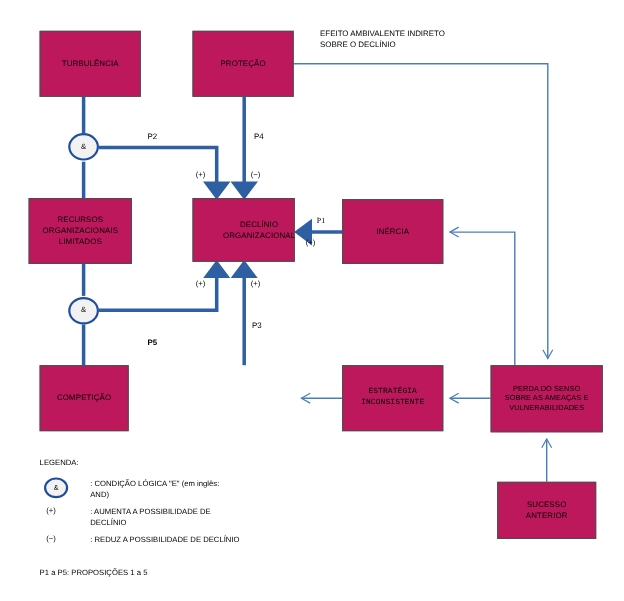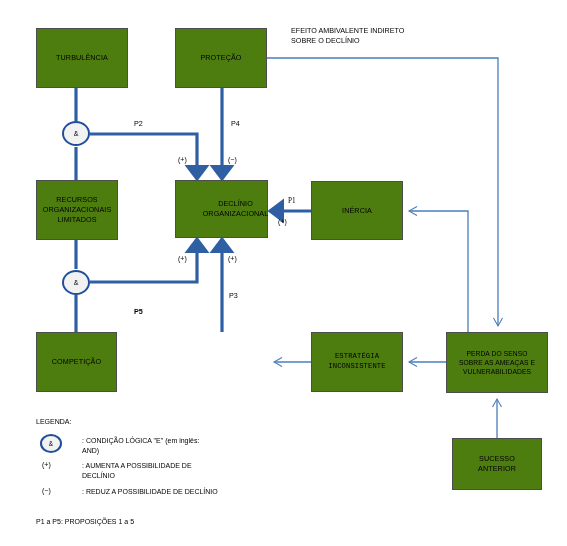--- a/index.html
+++ b/index.html
@@ -21,21 +21,21 @@
     position: absolute;
     left: 0;
     top: 0;
     width: 567px;
     height: 546px;
     pointer-events: none;
   }
   .node {
     position: absolute;
     box-sizing: border-box;
-    background: #4d7c0f;
+    background: #be185d;
     border: 1px solid #4d4d4d;
     display: flex;
     align-items: center;
     justify-content: center;
     text-align: center;
     font-size: 7.2px;
     line-height: 1.35;
     color: #000000;
     letter-spacing: 0.1px;
     z-index: 3;
@@ -168,21 +168,21 @@
   </svg>
 
   <div class="node" style="left:36px; top:28px; width:92px; height:60px;">
     <span>TURBULÊNCIA</span>
   </div>
 
   <div class="node" style="left:175px; top:28px; width:92px; height:60px;">
     <span>PROTEÇÃO</span>
   </div>
 
-  <div class="node" style="left:36px; top:180px; width:82px; height:60px;">
+  <div class="node" style="left:26px; top:180px; width:94px; height:60px;">
     <span>RECURSOS
 ORGANIZACIONAIS
 LIMITADOS</span>
   </div>
 
   <div class="node" style="left:175px; top:180px; width:93px; height:58px;padding-left:28px;">
     <span>DECLÍNIO
 ORGANIZACIONAL</span>
   </div>
 

